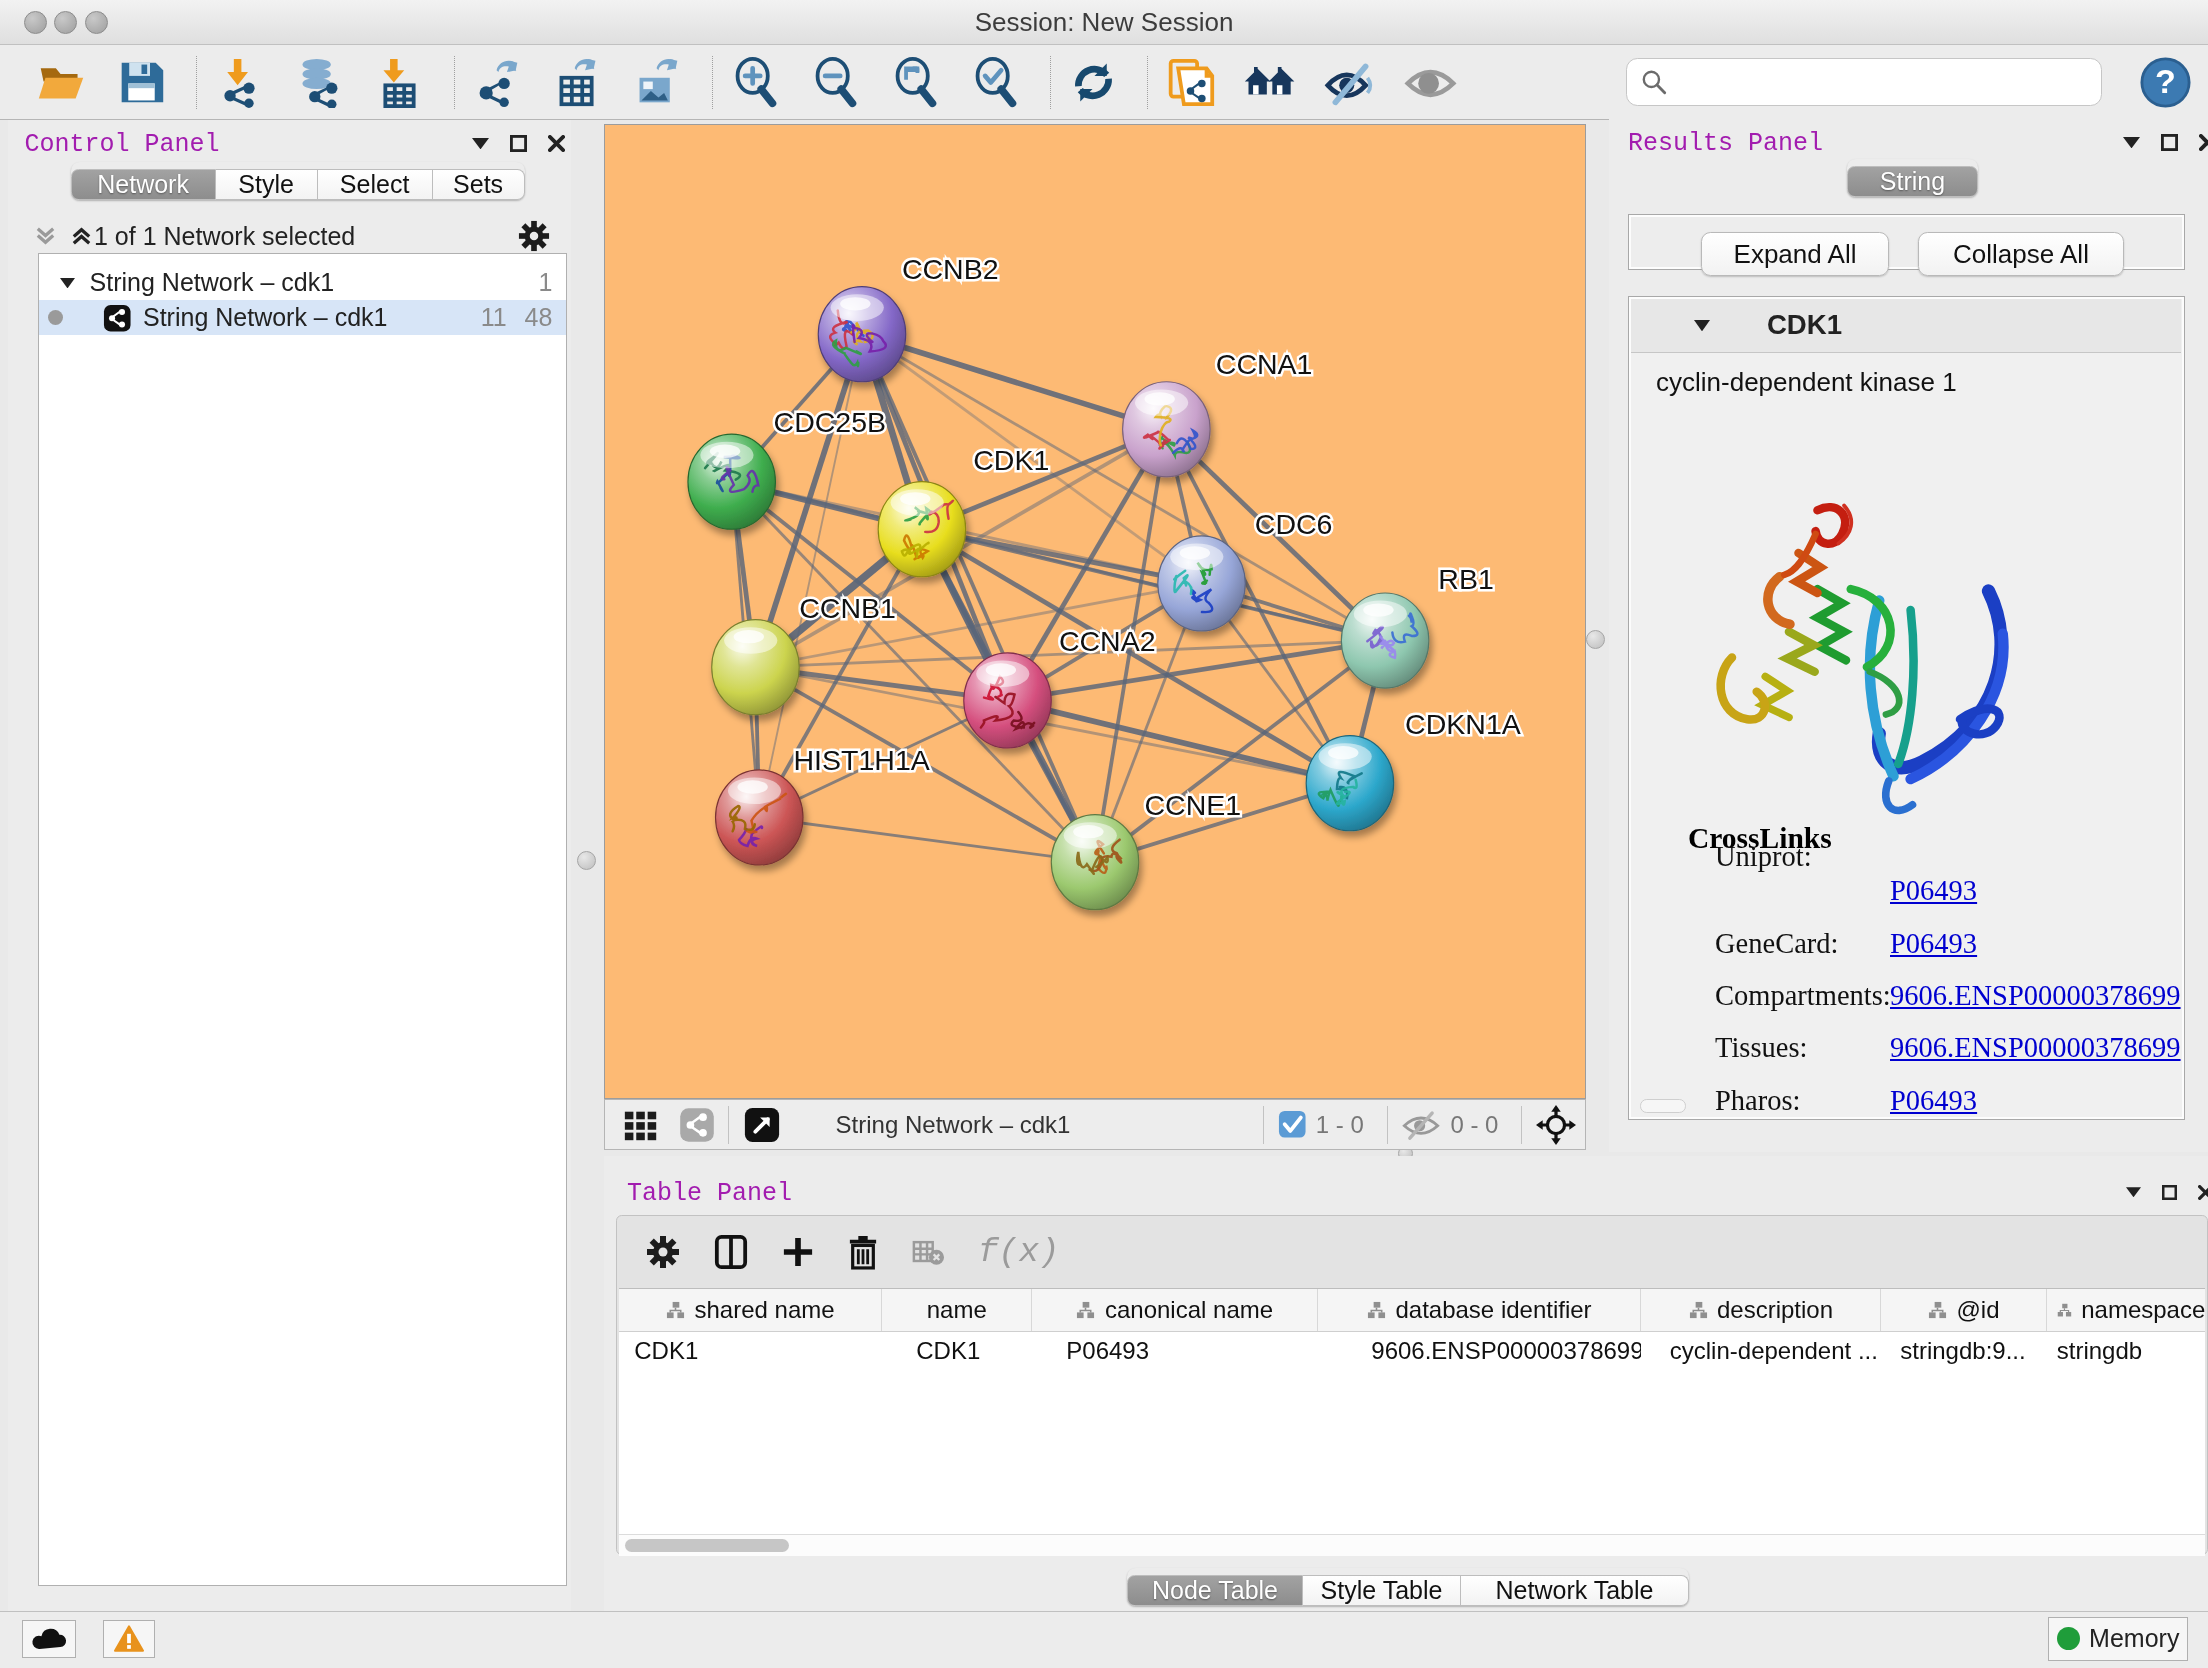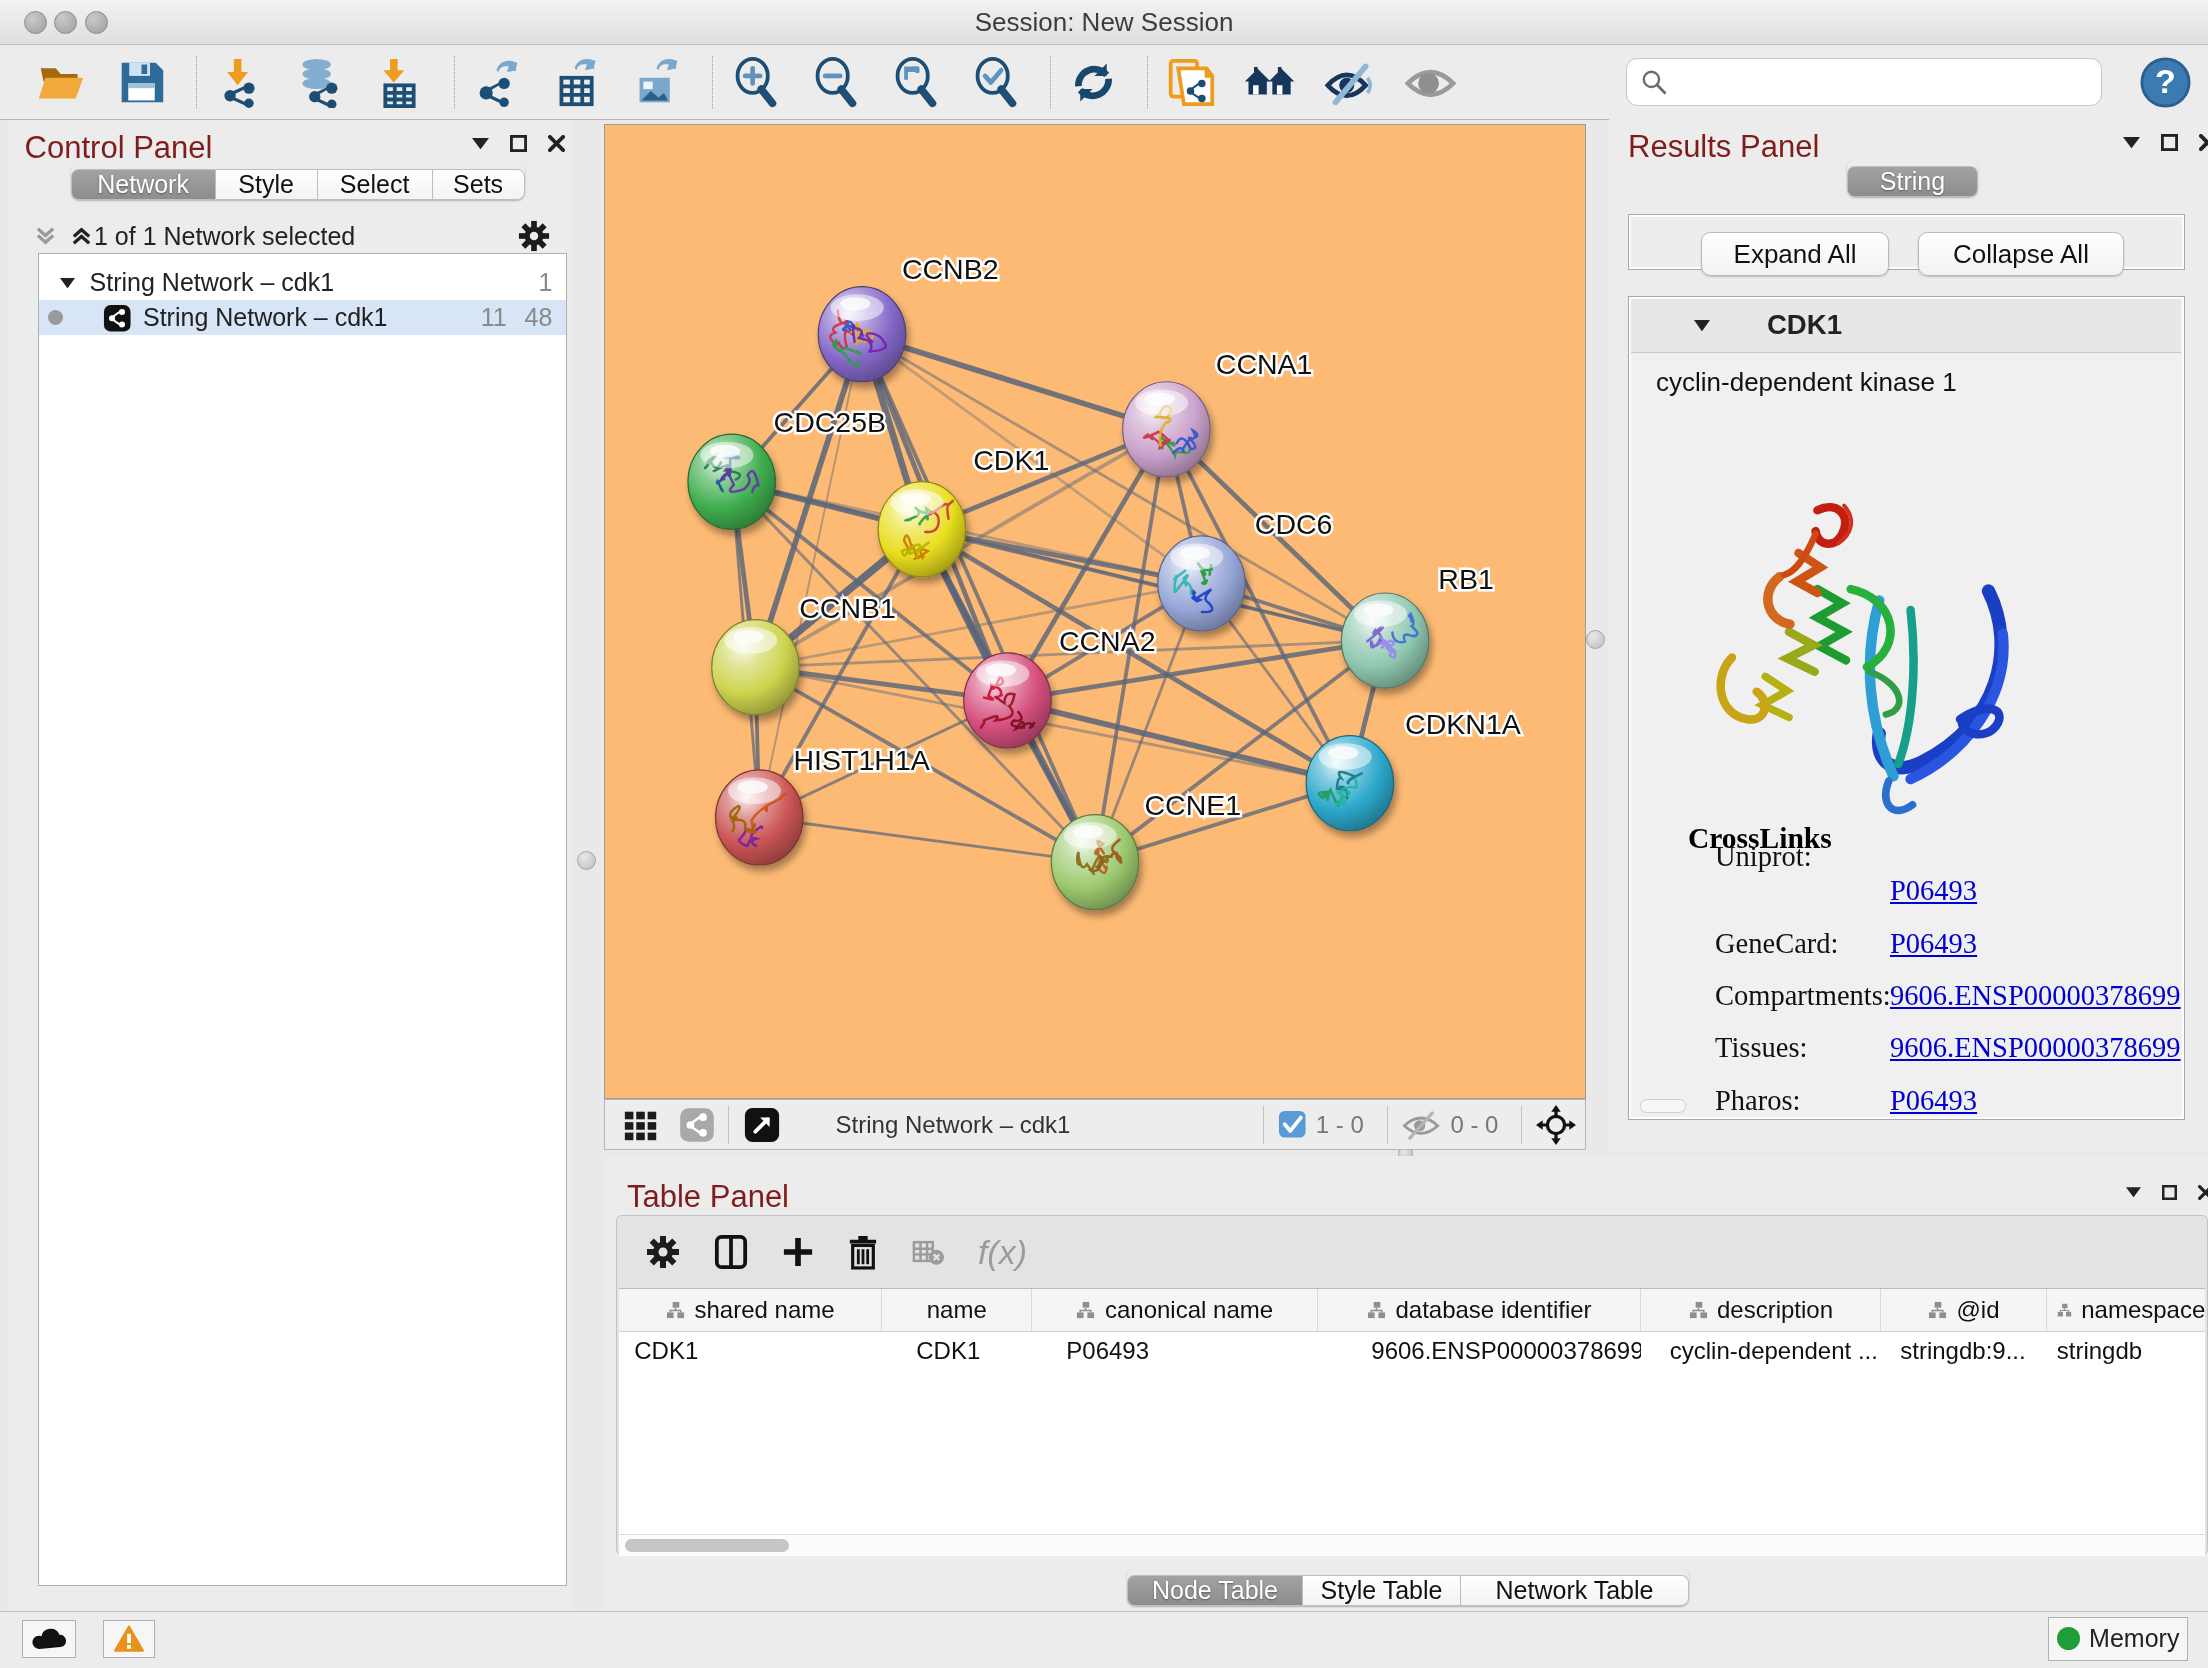--- a/index.html
+++ b/index.html
@@ -17,21 +17,21 @@
   
   .toolbar{left:0;top:45px;width:2208px;height:75px;background:#ececec;
       border-bottom:1px solid #b5b5b5;display:flex;align-items:center;padding-left:34px;box-sizing:border-box;}
   .tbtn{width:55px;height:55px;margin-right:25px;display:flex;align-items:center;justify-content:center;flex:0 0 auto;}
   .tsep{width:0;height:53px;border-left:1.9px dotted #9f9f9f;margin:0 15px 0 1.9px;flex:0 0 auto;}
   .searchbox{margin-left:auto;width:476px;height:48px;background:#fff;border:1.9px solid #c6c6c6;
       border-radius:11.4px;display:flex;align-items:center;padding-left:13.3px;box-sizing:border-box;}
   .searchbox input{border:none;outline:none;font-size:24px;width:399px;background:transparent;}
   .helpbtn{width:51px;height:51px;margin:0 17px 0 38px;flex:0 0 auto;}
   
-  .ptitle{font-size:31px;color:#7f1d1d;}
+  .ptitle{font-size:25px;color:#a21caf;font-family:Liberation Mono, monospace;}
   .pctrl{position:absolute;display:flex;gap:21px;align-items:center;}
   
   .control-panel{left:7.6px;top:120px;width:563px;height:1491px;background:#ececec;}
   .seg{display:flex;position:absolute;height:38px;border-radius:8.6px;
        box-shadow:0 1px 1.9px rgba(0,0,0,.25);align-items:flex-end;}
   .seg>div{display:flex;align-items:center;justify-content:center;font-size:25px;
        background:linear-gradient(#ffffff,#f3f3f3);border:1px solid #bdbdbd;border-left-width:0;color:#111;}
   .seg>div:first-child{border-left-width:1px;border-radius:7.6px 0 0 7.6px;}
   .seg>div:last-child{border-radius:0 7.6px 7.6px 0;}
   .seg>div.on{background:linear-gradient(#a2a2a2,#8d8d8d);color:#fff;text-shadow:0 1px 1.9px rgba(0,0,0,.4);}
@@ -732,21 +732,21 @@
             <path d="M11 16v16M16 16v16M21 16v16" stroke="#111" stroke-width="3"></path>
           </svg>
         <svg width="32" height="27" viewBox="0 0 34 28">
             <g stroke="#9b9b9b" stroke-width="2.6" fill="none">
               <rect x="2" y="3" width="20" height="20"></rect>
               <path d="M2 10h20M2 16h20M9 3v20M16 3v20"></path>
             </g>
             <circle cx="26" cy="19" r="8" fill="#9b9b9b"></circle>
             <path d="M23 16l6 6M29 16l-6 6" stroke="#e3e3e3" stroke-width="2.4"></path>
           </svg>
-        <span style="font-family:Liberation Sans, sans-serif;font-style:italic;font-size:34px;color:#9b9b9b">f(x)</span>
+        <span style="font-family:Liberation Mono, monospace;font-style:italic;font-size:34px;color:#9b9b9b">f(x)</span>
       </div>
       <div class="tbl">
         <div class="tbl-head">
           <div class="col" style="width:263px">
               <svg width="19" height="19" viewBox="0 0 20 20">
                 <g fill="#8f8f8f">
                   <rect x="7" y="1" width="7" height="6"></rect>
                   <rect x="1" y="12" width="7" height="6"></rect>
                   <rect x="12" y="12" width="7" height="6"></rect>
                   <path d="M10 7v3M4.5 12v-2h11v2M4.5 10h11" stroke="#8f8f8f" stroke-width="1.6" fill="none"></path>

